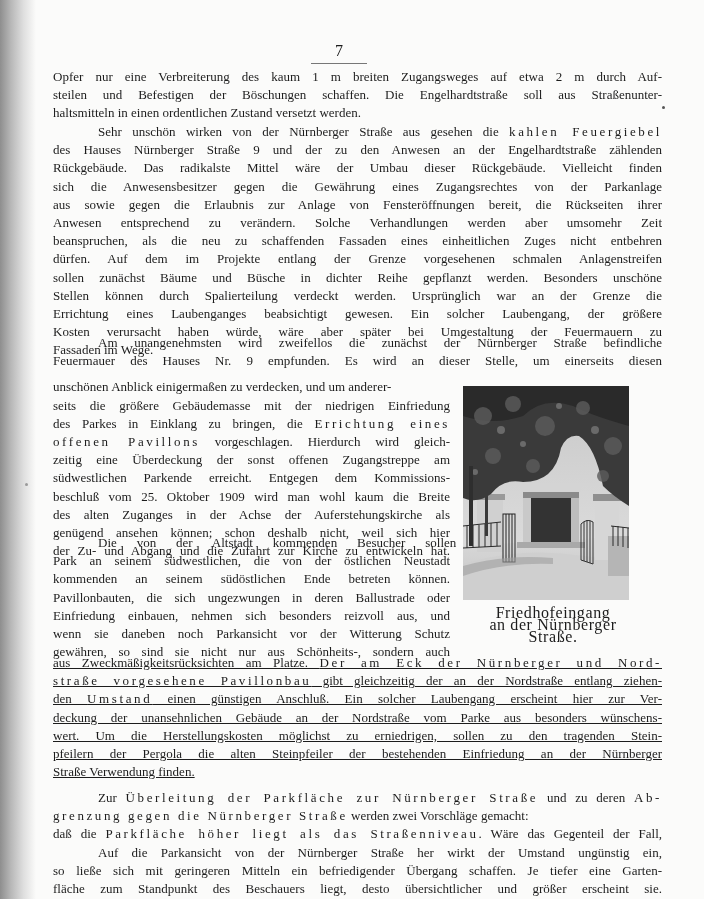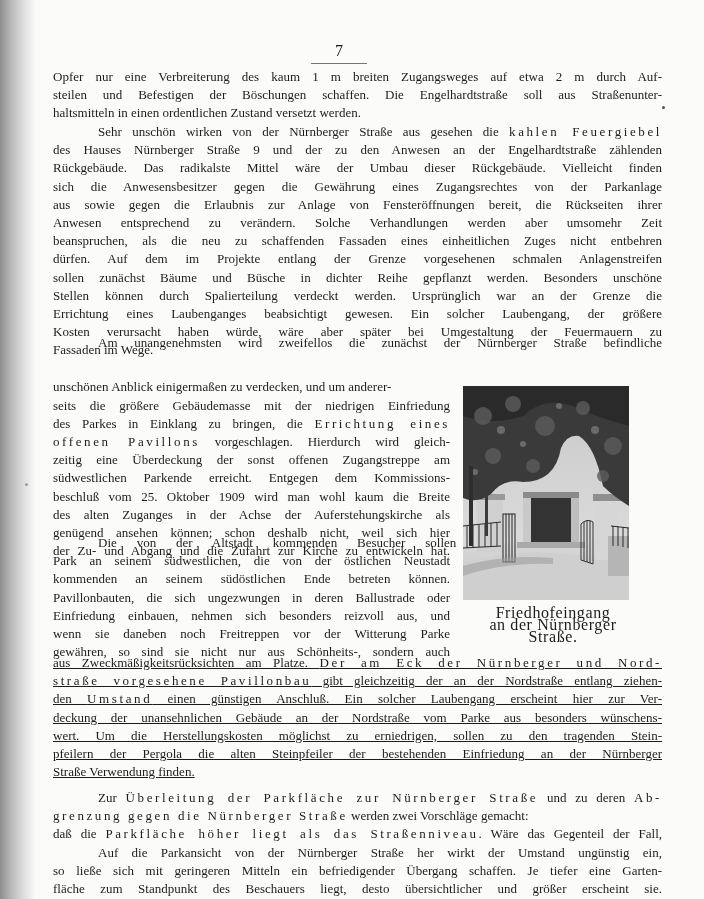--- a/index.html
+++ b/index.html
@@ -63,20 +63,21 @@
   <div class="line">dürfen.  Auf dem im Projekte entlang der Grenze vorgesehenen schmalen Anlagenstreifen</div>
   <div class="line">sollen zunächst Bäume und Büsche in dichter Reihe gepflanzt werden.  Besonders unschöne</div>
   <div class="line">Stellen können durch Spalierteilung verdeckt werden.  Ursprünglich war an der Grenze die</div>
   <div class="line">Errichtung eines Laubenganges beabsichtigt gewesen.  Ein solcher Laubengang, der größere</div>
   <div class="line">Kosten verursacht haben würde, wäre aber später bei Umgestaltung der Feuermauern zu</div>
   <div class="line last">Fassaden im Wege.</div>
 </div>
 
 <div class="block" style="top:334px;">
   <div class="line indent">Am unangenehmsten wird zweifellos die zunächst der Nürnberger Straße befindliche</div>
+  <div class="line">Feuermauer des Hauses Nr. 9 empfunden.  Es wird an dieser Stelle, um einerseits diesen</div>
 </div>
 
 <div class="block narrow" style="top:378.4px;">
   <div class="line last">unschönen Anblick einigermaßen zu verdecken, und um anderer-</div>
   <div class="line">seits die größere Gebäudemasse mit der niedrigen Einfriedung</div>
   <div class="line"><span>des Parkes in Einklang zu bringen, die </span><span class="sp">Errichtung eines</span></div>
   <div class="line"><span class="sp">offenen Pavillons</span><span> vorgeschlagen.  Hierdurch wird gleich-</span></div>
   <div class="line">zeitig eine Überdeckung der sonst offenen Zugangstreppe am</div>
   <div class="line">südwestlichen Parkende erreicht.  Entgegen dem Kommissions-</div>
   <div class="line">beschluß vom 25. Oktober 1909 wird man wohl kaum die Breite</div>
@@ -84,21 +85,21 @@
   <div class="line">genügend ansehen können; schon deshalb nicht, weil sich hier</div>
   <div class="line">der Zu- und Abgang und die Zufahrt zur Kirche zu entwickeln hat.</div>
 </div>
 
 <div class="block narrow" style="top:534px;">
   <div class="line indent">Die von der Altstadt kommenden Besucher sollen den</div>
   <div class="line">Park an seinem südwestlichen, die von der östlichen Neustadt</div>
   <div class="line">kommenden an seinem südöstlichen Ende betreten können.</div>
   <div class="line">Pavillonbauten, die sich ungezwungen in deren Ballustrade oder</div>
   <div class="line">Einfriedung einbauen, nehmen sich besonders reizvoll aus, und</div>
-  <div class="line">wenn sie daneben noch Freitreppen vor der Witterung Parke</div>
+  <div class="line">wenn sie daneben noch Parkansicht vor der Witterung Schutz</div>
   <div class="line">gewähren, so sind sie nicht nur aus Schönheits-, sondern auch</div>
 </div>
 
 <div class="block" style="top:654px;text-decoration:underline;">
   <div class="line"><span>aus Zweckmäßigkeitsrücksichten am Platze.  </span><span class="sp">Der am Eck der Nürnberger und Nord-</span></div>
   <div class="line"><span class="sp">straße vorgesehene Pavillonbau</span><span> gibt gleichzeitig der an der Nordstraße entlang ziehen-</span></div>
   <div class="line"><span>den </span><span class="sp">Umstand</span><span> einen günstigen Anschluß.  Ein solcher Laubengang erscheint hier zur Ver-</span></div>
   <div class="line">deckung der unansehnlichen Gebäude an der Nordstraße vom Parke aus besonders wünschens-</div>
   <div class="line">wert.  Um die Herstellungskosten möglichst zu erniedrigen, sollen zu den tragenden Stein-</div>
   <div class="line">pfeilern der Pergola die alten Steinpfeiler der bestehenden Einfriedung an der Nürnberger</div>

